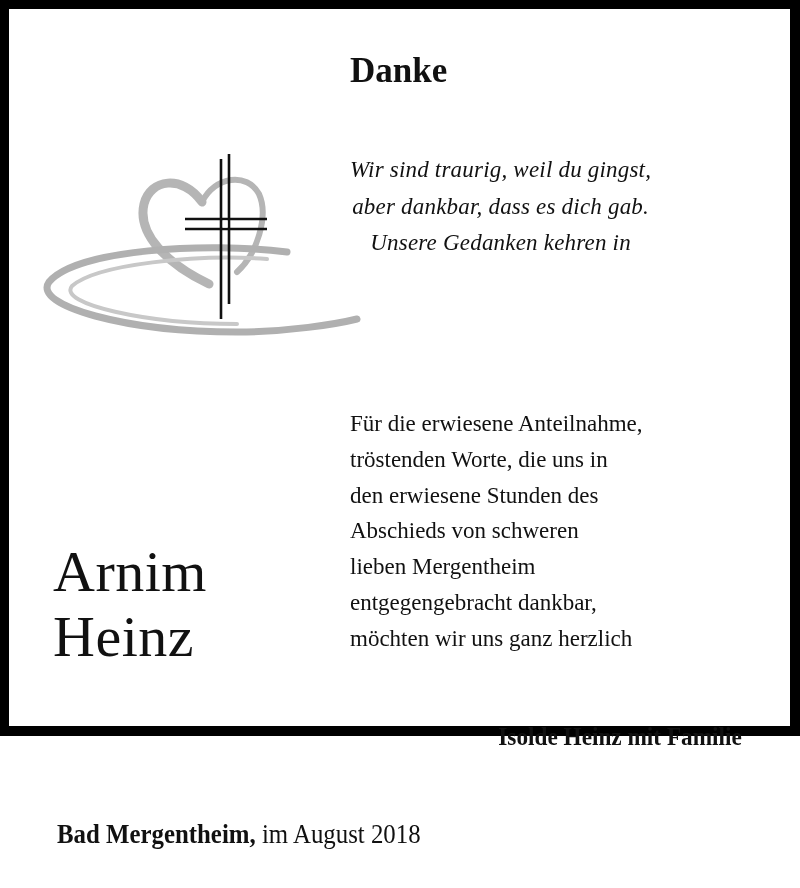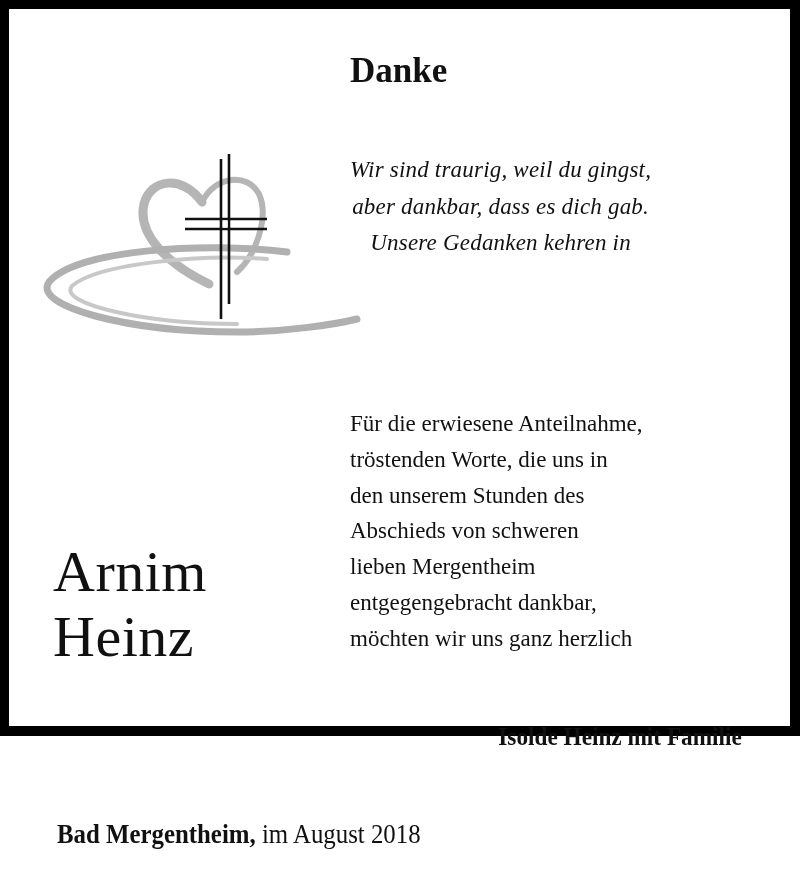--- a/index.html
+++ b/index.html
@@ -68,21 +68,21 @@
 
   <div class="poem serif">
     <div>Wir sind traurig, weil du gingst,</div>
     <div>aber dankbar, dass es dich gab.</div>
     <div>Unsere Gedanken kehren in</div>
   </div>
 
   <div class="body-text serif">
     <div>Für die erwiesene Anteilnahme,</div>
     <div>tröstenden Worte, die uns in</div>
-    <div>den unserem Stunden des</div>
+    <div>den erwiesene Stunden des</div>
     <div>Abschieds von schweren</div>
     <div>lieben Mergentheim</div>
     <div>entgegengebracht dankbar,</div>
     <div>möchten wir uns ganz herzlich</div>
   </div>
 
   <div class="name serif">
     <div>Arnim</div>
     <div>Heinz</div>
   </div>

